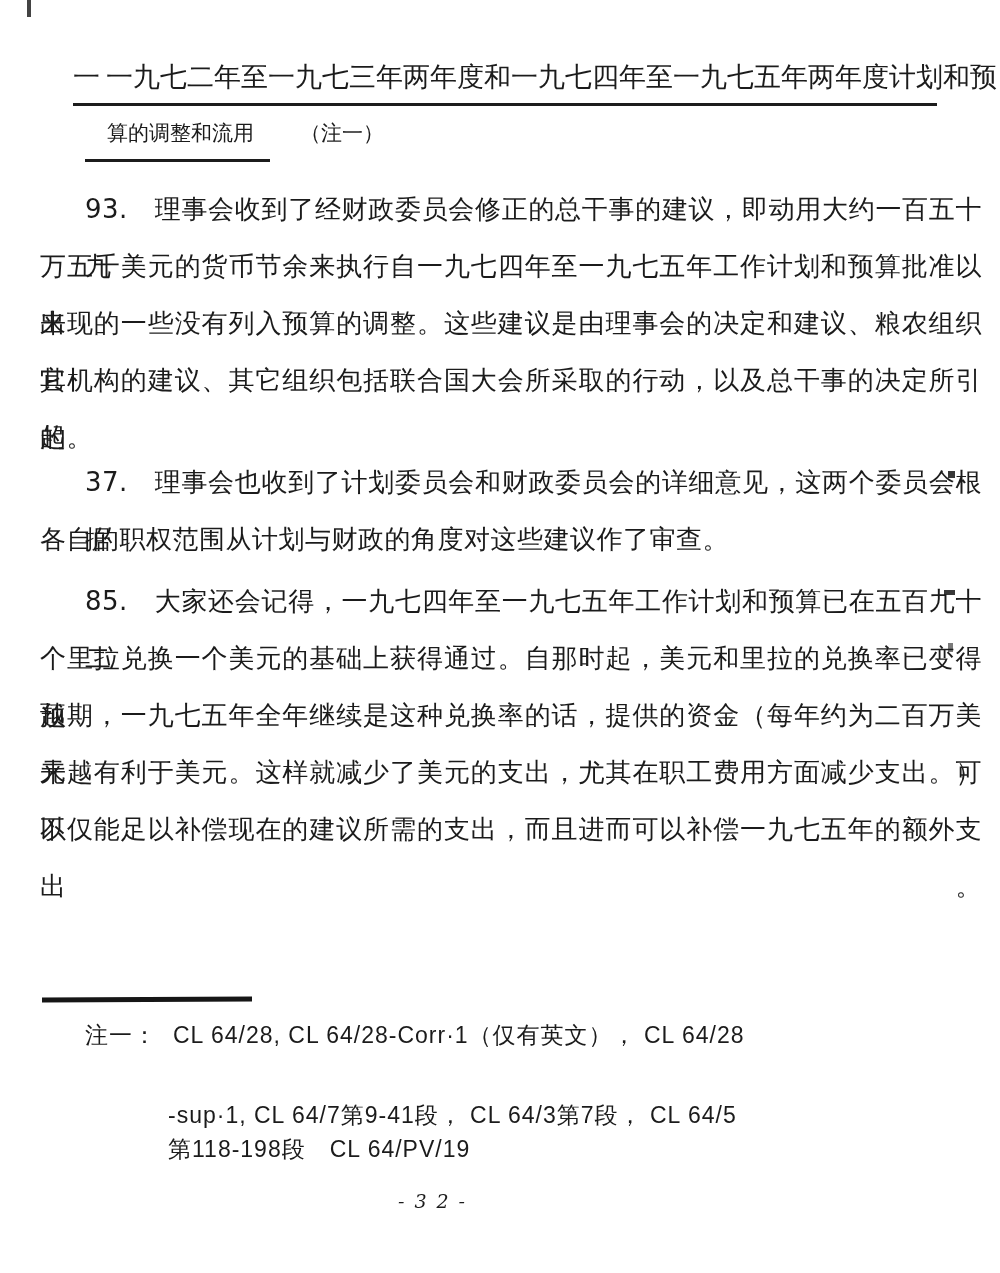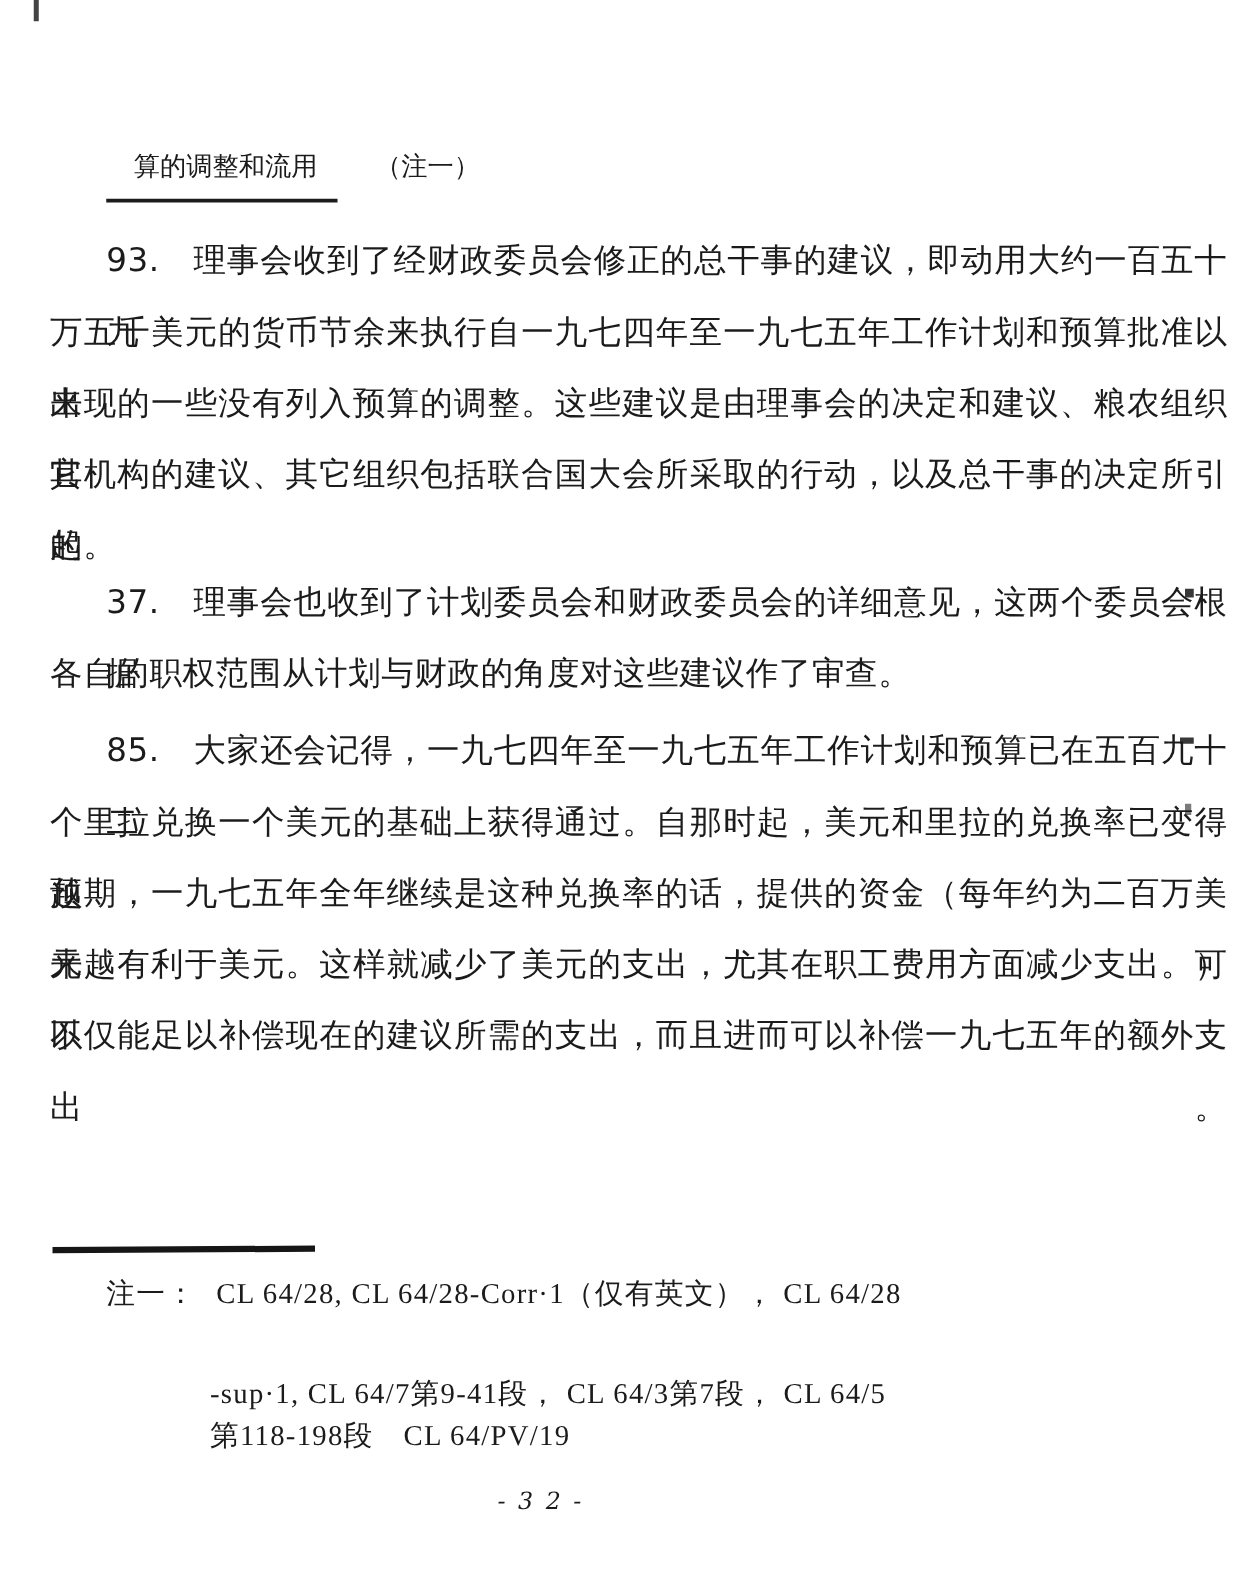--- a/index.html
+++ b/index.html
@@ -63,21 +63,21 @@
   
   .fn-rule {
     position: absolute;
     left: 42px; top: 997px;
     width: 210px; height: 5px;
     background: #161616;
     transform: rotate(-0.3deg);
   }
   .fn-line {
     position: absolute;
-    font-family: Liberation Serif, serif;
+    font-family: Liberation Sans, sans-serif;
     font-size: 23px;
     line-height: 46px;
     white-space: nowrap;
     letter-spacing: 1px;
   }
   .fn-line1 { left: 85px; top: 1012px; }
   .fn-line2 { left: 168px; top: 1092px; }
   .fn-line3 { left: 168px; top: 1126px; }
   .fn-label { margin-right: 16px; }
 
@@ -101,20 +101,23 @@
 </head>
 <body>
 
 <div class="page">
 
   <div class="artifact art-top-left"></div>
   <div class="artifact art-right-1"></div>
   <div class="artifact art-right-2"></div>
   <div class="artifact art-right-3"></div>
 
+  <div class="heading-line1">
+    <span class="h-marker">一</span><span class="h-text">一九七二年至一九七三年两年度和一九七四年至一九七五年两年度计划和预</span>
+  </div>
   <div class="heading-line2">
     <span class="h-underlined">算的调整和流用</span><span class="h-noteref">（注一）</span>
   </div>
 
   <div class="para para-83">
     <div class="pline j indent">93.　理事会收到了经财政委员会修正的总干事的建议，即动用大约一百五十九</div>
     <div class="pline j">万五千美元的货币节余来执行自一九七四年至一九七五年工作计划和预算批准以来</div>
     <div class="pline j">出现的一些没有列入预算的调整。这些建议是由理事会的决定和建议、粮农组织其</div>
     <div class="pline j">它机构的建议、其它组织包括联合国大会所采取的行动，以及总干事的决定所引起</div>
     <div class="pline">的。</div>

